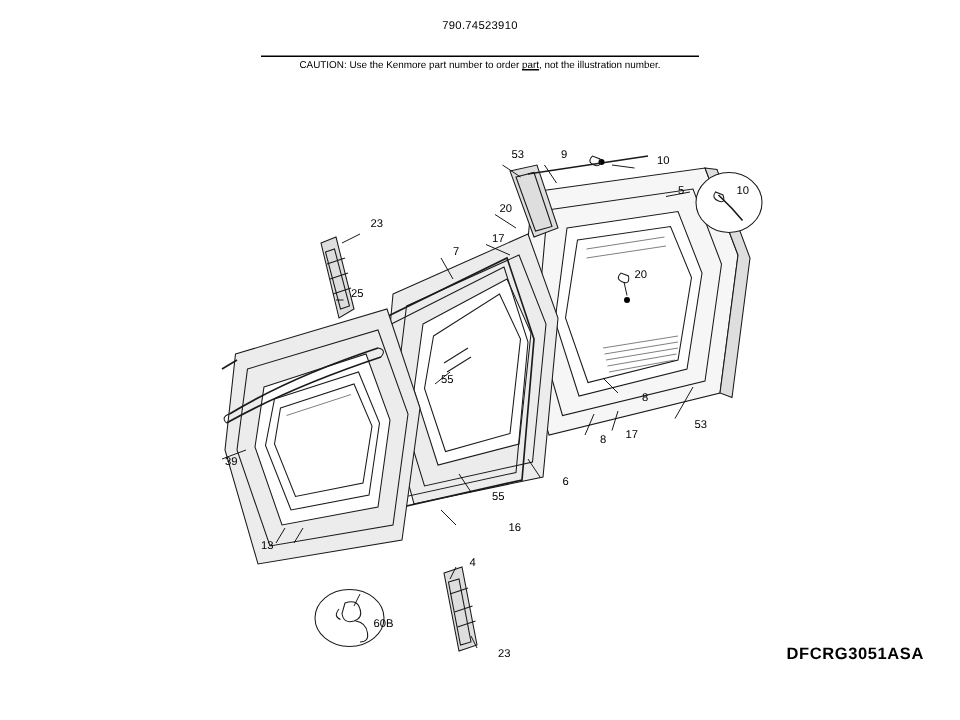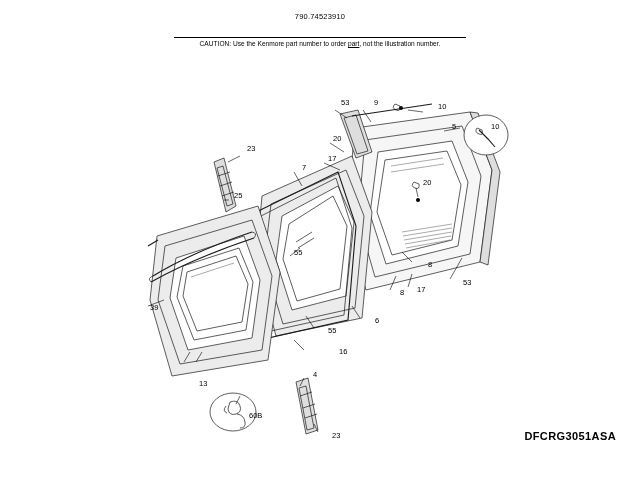--- a/index.html
+++ b/index.html
@@ -214,19 +214,19 @@
   <div class="cal" style="left:220px;top:191px;">25</div>
   <div class="cal" style="left:280px;top:248px;">55</div>
   <div class="cal" style="left:414px;top:260px;">8</div>
   <div class="cal" style="left:449px;top:278px;">53</div>
   <div class="cal" style="left:386px;top:288px;">8</div>
   <div class="cal" style="left:403px;top:285px;">17</div>
   <div class="cal" style="left:136px;top:303px;">39</div>
   <div class="cal" style="left:314px;top:326px;">55</div>
   <div class="cal" style="left:361px;top:316px;">6</div>
   <div class="cal" style="left:297px;top:347px;margin-left:28px;">16</div>
-  <div class="cal" style="left:185px;top:359px;margin-top:20px;">13</div>
+  <div class="cal" style="left:160px;top:359px;">13</div>
   <div class="cal" style="left:299px;top:370px;">4</div>
   <div class="cal" style="left:235px;top:411px;">60B</div>
   <div class="cal" style="left:318px;top:431px;">23</div>
 
   <div id="diagram-code">DFCRG3051ASA</div>
 </div>
 
 </body></html>

